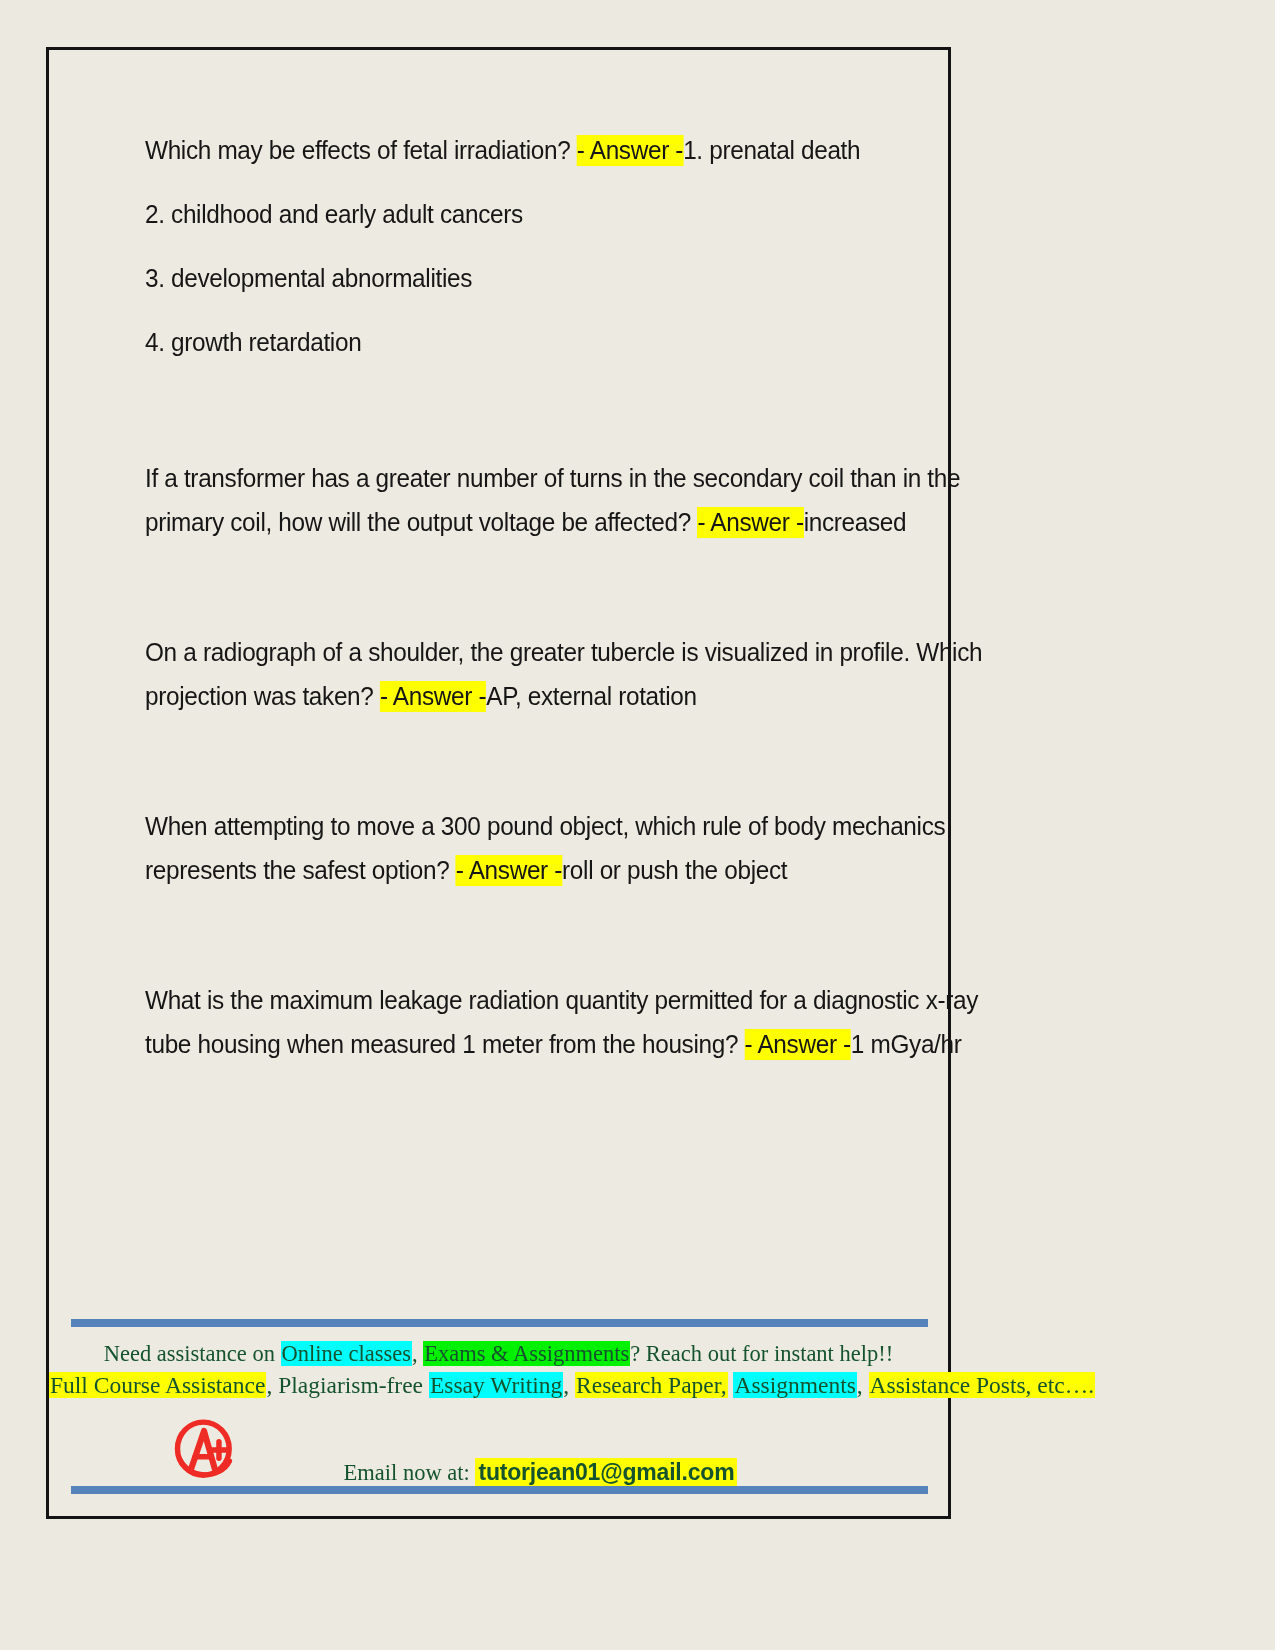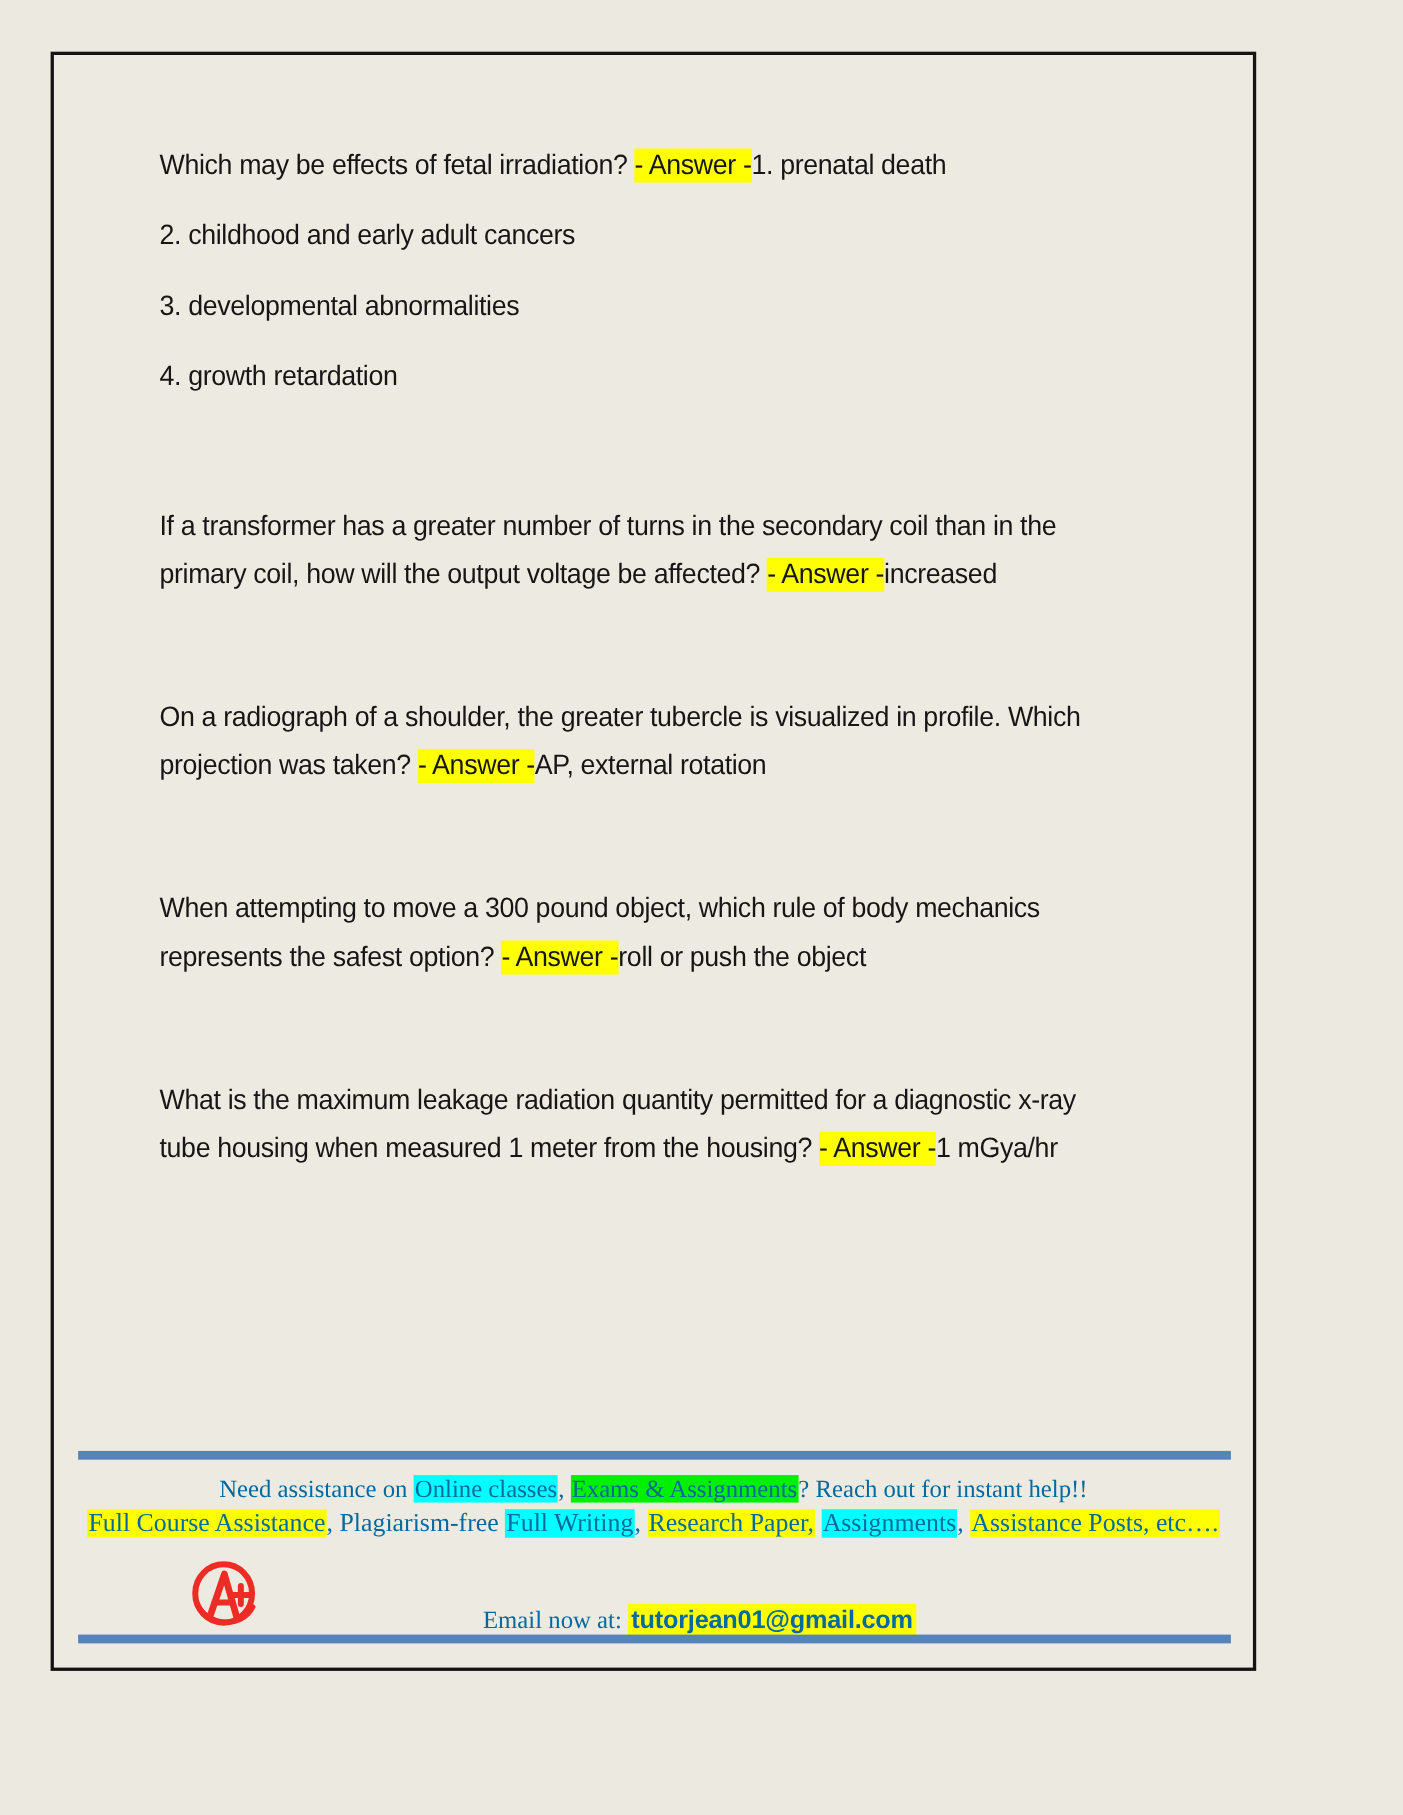--- a/index.html
+++ b/index.html
@@ -12,21 +12,21 @@
     width: 1275px;
     height: 1650px;
     background: #ECEAE0;
     box-sizing: border-box;
     overflow: hidden;
   }
   .sheet {
     position: absolute;
     left: 46px;
     top: 47px;
-    width: 1096px;
+    width: 905px;
     height: 1472px;
     border: 3px solid #141414;
     background: #EDEBE1;
     box-sizing: border-box;
   }
 
   
   .qa-area {
     position: absolute;
     left: 96px;
@@ -72,21 +72,21 @@
   }
   .rule.top { top: 23px; }
   .rule.bottom { bottom: 22px; }
 
   .footer-line {
     position: absolute;
     width: 100%;
     text-align: center;
     font-family: "Liberation Serif", "DejaVu Serif", serif;
     font-size: 22.5px;
-    color: #0369a1;
+    color: #14532d;
     white-space: nowrap;
     line-height: 1.2;
   }
   .fl1 { top: 44px; }
   .fl2 { top: 75px; font-size: 23.5px; }
   .fl3 { top: 131px; }
   .fl4 { top: 163px; padding-left: 42px; }
 
   .hl-cyan   { background: #00FFFF; padding: 0 1px; }
   .hl-green  { background: #00F000; padding: 0 1px; }
@@ -138,21 +138,21 @@
     </div>
 
     <div class="footer">
       <div class="rule top"></div>
 
       <div class="footer-line fl1">
         <span>Need assistance on </span><span class="hl-cyan">Online classes</span><span>, </span><span class="hl-green">Exams &amp; Assignments</span><span>? Reach out for instant help!!</span>
       </div>
 
       <div class="footer-line fl2">
-        <span class="hl-yel">Full Course Assistance</span><span>, Plagiarism-free </span><span class="hl-cyan">Full Writing</span><span>, </span><span class="hl-yel">Research Paper,</span><span> </span><span class="hl-cyan">Assignments</span><span>, </span><span class="hl-yel">Assistance Posts, etc….</span>
+        <span class="hl-yel">Full Course Assistance</span><span>, Plagiarism-free </span><span class="hl-cyan">Essay Writing</span><span>, </span><span class="hl-yel">Research Paper,</span><span> </span><span class="hl-cyan">Assignments</span><span>, </span><span class="hl-yel">Assistance Posts, etc….</span>
       </div>
 
 
       <div class="footer-line fl4">
         <span class="email-label">Email now at:</span>
         <span class="email">tutorjean01@gmail.com</span>
       </div>
 
       <div class="logo">
         <svg viewBox="0 0 100 100" width="70" height="68">

